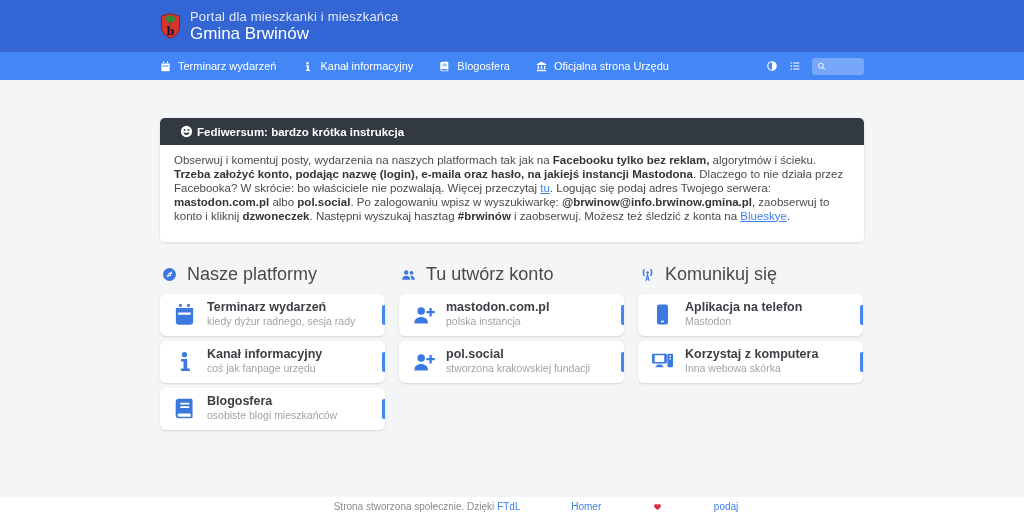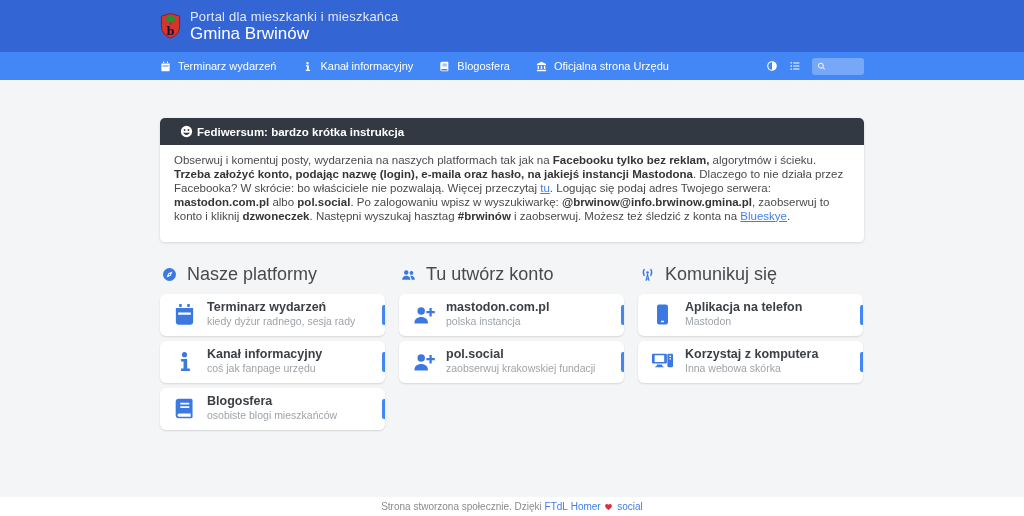--- a/index.html
+++ b/index.html
@@ -53,21 +53,21 @@
   .card-title { font-size:12.5px; font-weight:bold; color:#3c3f44; line-height:1.2; white-space:nowrap; }
   .card-subtitle { font-size:10.5px; color:#9fa3a8; line-height:1.25; white-space:nowrap; }
   .card-accent { position:absolute; right:0; top:50%; transform:translateY(-50%); width:3px; height:20px;
                  background:var(--navbar-bg,#4386f5); border-radius:2px 0 0 2px; }
 
   
   .footer { flex:0 0 auto; height:19px; background:#fff; display:flex; align-items:center; justify-content:center; }
   .footer p { font-size:10px; color:#8a8a8a; display:flex; align-items:center; }
   .footer a { color:var(--link-blue,#3f7fe8); text-decoration:none; }
   .footer .heart { width:9px; height:9px; display:inline-block; color:var(--heart-red,#dd2e44); margin:0 1px; }
-  .footer span { white-space:pre; }
+  .footer span { white-space:pre;margin-left:48px; }
 </style>
 </head>
 <body>
 
 <div class="page">
 
   <header class="topbar">
     <div class="container header-inner">
       <span class="logo">
           <svg viewBox="0 0 22 28">
@@ -232,21 +232,21 @@
     <span class="card-accent"></span>
   </a>
               <a class="card" href="#">
     <span class="card-icon">
                   <svg viewBox="0 0 24 24" fill="currentColor">
                     <path d="M9.6 4.4a3.9 3.9 0 1 1 0 7.8 3.9 3.9 0 0 1 0-7.8zM2.6 20.4c0-3.5 3.1-5.8 7-5.8s7 2.3 7 5.8v1h-14v-1zM18.2 5.2h2.4v3.2h3.2v2.4h-3.2V14h-2.4v-3.2H15V8.4h3.2V5.2z"></path>
                   </svg>
                 </span>
     <span class="card-text">
       <span class="card-title">pol.social</span>
-      <span class="card-subtitle">zaobserwuj krakowskiej fundacji</span>
+      <span class="card-subtitle">stworzona krakowskiej fundacji</span>
     </span>
     <span class="card-accent"></span>
   </a>
             </div>
   </div>
           <div class="column">
     <div class="col-header">
       <span class="col-icon">
                 <svg viewBox="0 0 24 24">
                   <circle cx="12" cy="8.8" r="2.1" fill="currentColor"></circle>
@@ -293,17 +293,17 @@
     <p id="footer-text">
         <span>Strona stworzona społecznie. Dzięki </span>
         <a href="#">FTdL</a>
         <span> </span>
         <a href="#">Homer</a>
         <span> </span>
         <span class="heart"><svg viewBox="0 0 24 24" fill="currentColor">
             <path d="M12 21.2C6.8 17.7 3 14 3 9.8 3 7 5.2 5 7.8 5c1.7 0 3.3.9 4.2 2.3C12.9 5.9 14.5 5 16.2 5 18.8 5 21 7 21 9.8c0 4.2-3.8 7.9-9 11.4z"></path>
           </svg></span>
         <span> </span>
-        <a href="#">social</a>
+        <a href="#">podaj</a>
       </p>
   </footer>
 
 </div>
 
 </body></html>

